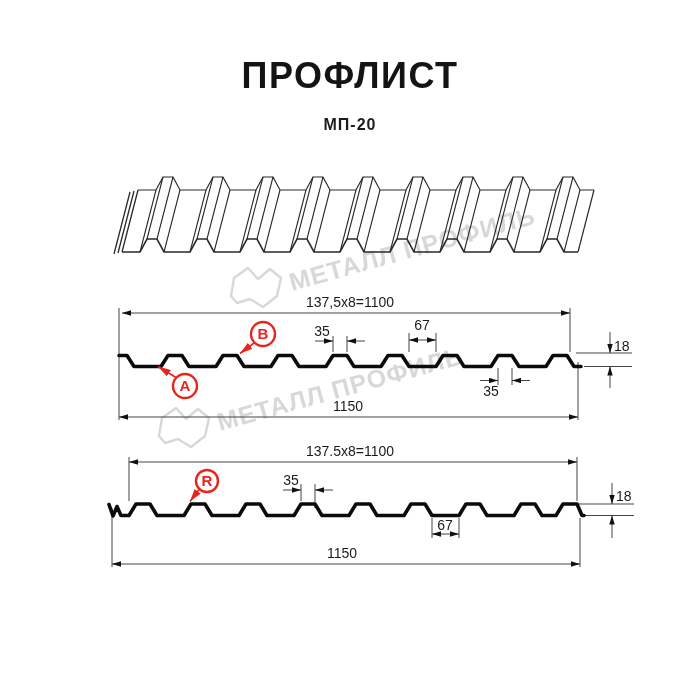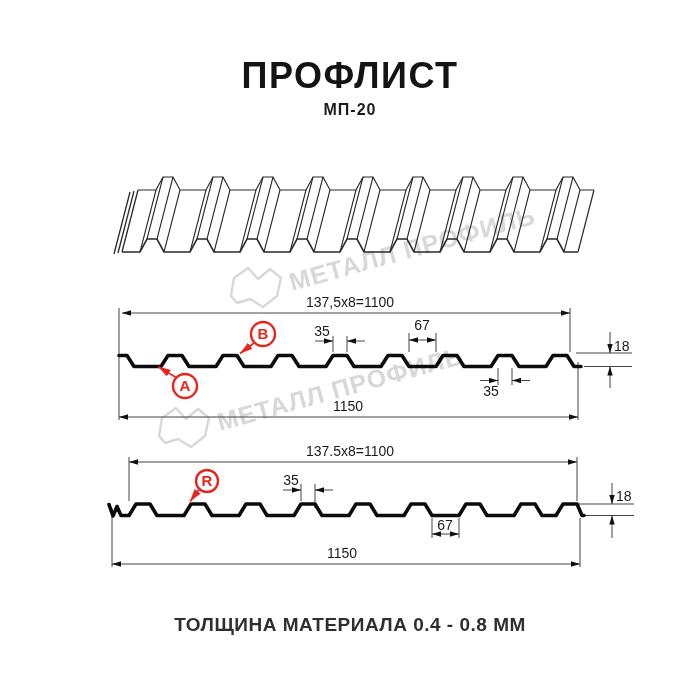--- a/index.html
+++ b/index.html
@@ -1,20 +1,20 @@
 <!DOCTYPE html>
 <html><head>
 <meta charset="utf-8">
 <style>
   html,body{margin:0;padding:0;background:#fff;}
   .page{position:relative;width:700px;height:700px;background:#ffffff;overflow:hidden;
         font-family:"Liberation Sans",sans-serif;}
   .title{position:absolute;top:58px;left:0;width:700px;text-align:center;
          font-weight:800;font-size:36px;line-height:1;letter-spacing:1.5px;color:#141414;}
-  .subtitle{position:absolute;top:101px;left:0;width:700px;text-align:center;
+  .subtitle{position:absolute;top:116px;left:0;width:700px;text-align:center;
             font-weight:700;font-size:16px;letter-spacing:1px;color:#1c1c1c;}
   .footer{position:absolute;top:614px;left:0;width:700px;text-align:center;
           font-weight:600;font-size:19px;letter-spacing:0.5px;color:#2f2f2f;}
   svg.canvas{position:absolute;left:0;top:0;}
   .dim{stroke:#444;stroke-width:1;fill:none;}
   .dimtxt{font-family:"Liberation Sans",sans-serif;font-size:14px;fill:#1a1a1a;}
   .profile{stroke:#0b0b0b;stroke-width:3.6;fill:none;stroke-linejoin:round;stroke-linecap:round;}
   .sheet{stroke:#2a2a2a;fill:none;}
   .redln{stroke:#e8251d;stroke-width:1.6;fill:none;}
   .redcirc{stroke:#e8251d;stroke-width:2.4;fill:#fff;}
@@ -122,14 +122,13 @@
       <text class="dimtxt" text-anchor="middle" x="291" y="485">35</text>
       <text class="dimtxt" text-anchor="middle" x="445" y="529.5">67</text>
       <text class="dimtxt" x="616" y="501">18</text>
 
       <path class="redln" marker-end="url(#ahr)" d="M199,489.5 L190,501.5"></path>
       <circle class="redcirc" cx="207" cy="481" r="11"></circle>
       <text class="redtxt" text-anchor="middle" x="207" y="486">R</text>
     </g>
   </svg>
 
-  <div class="footer">ТОЛЩИНА МАТЕРИАЛА 0.4 - 0.8 ММ</div>
 </div>
 
 </body></html>

